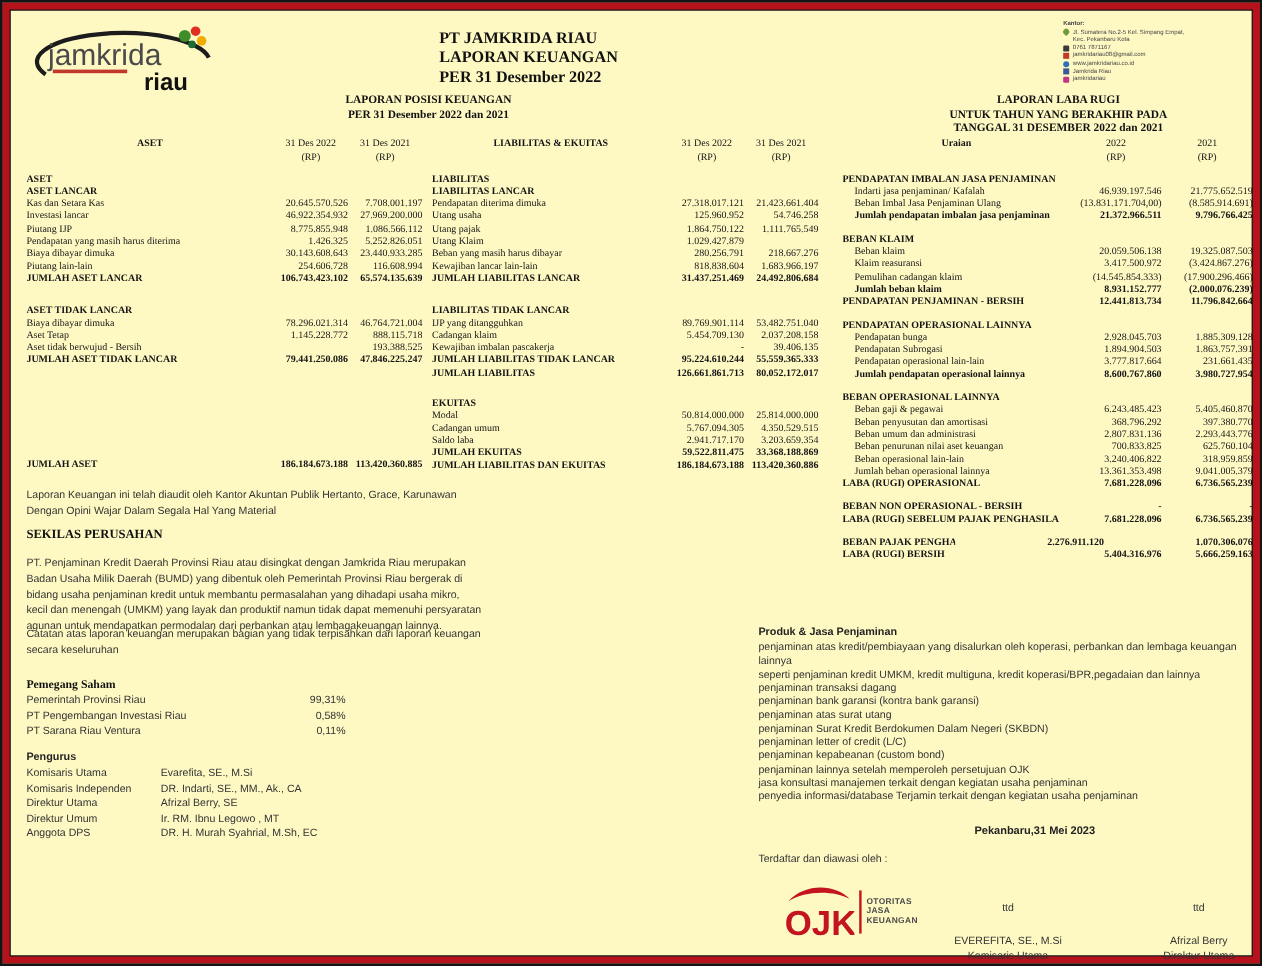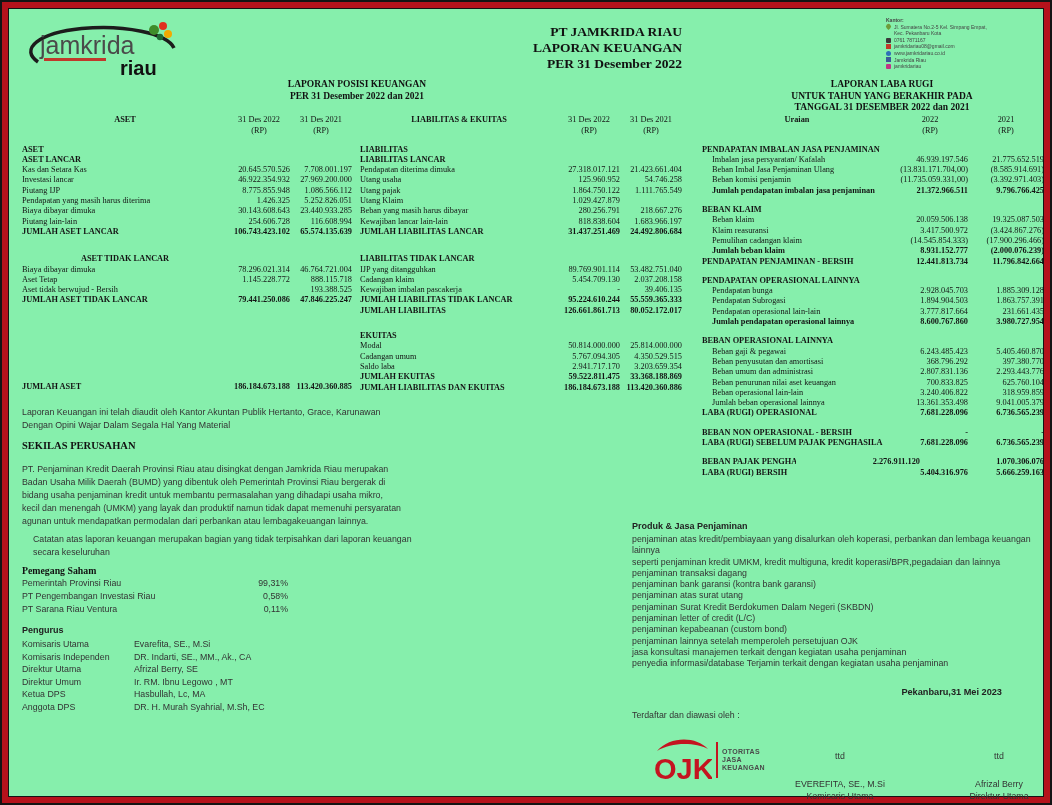--- a/index.html
+++ b/index.html
@@ -1,25 +1,25 @@
 <!DOCTYPE html>
 <html><head>
 <meta charset="utf-8">
 <style>
   html,body{margin:0;padding:0;background:#888;}
   .page{
-    position:relative;width:1052px;height:805px;margin:0 auto;background:#86efac;
+    position:relative;width:1052px;height:805px;margin:0 auto;background:#fef9c3;
     box-sizing:border-box;border:2px solid #141414;
     box-shadow:inset 0 0 0 6px #b5121b, inset 0 0 0 7px #141414;
     overflow:hidden;
     font-family:"Liberation Serif","DejaVu Serif",serif;color:#111;
   }
   .abs{position:absolute;}
   
-  .main-title{left:380px;top:22px;width:300px;text-align:right;
+  .main-title{left:364px;top:22px;width:300px;text-align:left;
     font:bold 13.5px/16px "Liberation Serif","DejaVu Serif",serif;}
   .contact{left:884px;top:15px;width:150px;font:5px/6.6px "Liberation Sans","DejaVu Sans",sans-serif;color:#444;}
   .contact .crow{display:flex;align-items:center;gap:3px;}
   .cicon{width:5px;height:5px;flex:none;display:inline-block;}
   .ic-location-pin{background:#6f9c3b;border-radius:50% 50% 50% 0;transform:rotate(-45deg);}
   .ic-phone{background:#3a3a3a;border-radius:1px;}
   .ic-mail{background:#c0392b;}
   .ic-globe{background:#2e6fb7;border-radius:50%;}
   .ic-facebook{background:#3b5998;}
   .ic-instagram{background:#c13584;border-radius:1px;}
@@ -48,21 +48,21 @@
   .shead-serif{font:bold 9.8px/12px "Liberation Serif","DejaVu Serif",serif;color:#111;}
   .shead-sans{font:bold 9px/12px "Liberation Sans","DejaVu Sans",sans-serif;color:#222;}
   .prow{display:flex;}
   .pairs-right .pk{flex:1;}
   .pairs-right .pv{width:40px;text-align:right;}
   .pairs-cols .pk{width:112px;flex:none;}
   .pairs-cols .pv{flex:1;}
   .pairs-cols .prow{line-height:12.6px;}
   .pairs-right .prow{line-height:13px;}
   
-  .placedate{font:bold 9.2px/12px "Liberation Sans","DejaVu Sans",sans-serif;color:#222;text-align:right;}
+  .placedate{font:bold 9.2px/12px "Liberation Sans","DejaVu Sans",sans-serif;color:#222;text-align:left;}
   .supervised{font:8.8px/12px "Liberation Sans","DejaVu Sans",sans-serif;color:#333;}
   .sig{text-align:center;font:8.8px/12px "Liberation Sans","DejaVu Sans",sans-serif;color:#333;}
   .sig .name{margin-top:16px;}
   .ojk{display:flex;align-items:center;gap:4px;}
   .ojk-texts{font:bold 7px/8.2px "Liberation Sans","DejaVu Sans",sans-serif;color:#4a4a4a;letter-spacing:.3px;}
   .ojk-bar{width:2px;height:36px;background:#c41420;flex:none;}
 </style>
 </head>
 <body>
 
@@ -184,21 +184,21 @@
         <div class="frow">
           <span class="lbl">Piutang lain-lain</span>
           <span class="amt">254.606.728</span>
           <span class="amt">116.608.994</span>
         </div>
         <div class="frow b">
           <span class="lbl">JUMLAH ASET LANCAR</span>
           <span class="amt">106.743.423.102</span>
           <span class="amt">65.574.135.639</span>
         </div>
-        <div class="frow b" style="margin-top: 17px; text-align: center;">
+        <div class="frow b" style="margin-top: 17px;">
           <span class="lbl">ASET TIDAK LANCAR</span>
           <span class="amt"></span>
           <span class="amt"></span>
         </div>
         <div class="frow">
           <span class="lbl">Biaya dibayar dimuka</span>
           <span class="amt">78.296.021.314</span>
           <span class="amt">46.764.721.004</span>
         </div>
         <div class="frow">
@@ -355,33 +355,28 @@
       <span class="hc">(RP)</span>
       <span class="hc">(RP)</span>
     </div>
     <div>
         <div class="frow b">
           <span class="lbl">PENDAPATAN IMBALAN JASA PENJAMINAN</span>
           <span class="amt"></span>
           <span class="amt"></span>
         </div>
         <div class="frow ind">
-          <span class="lbl">Imbalan jasa persyaratan/ Kafalah</span>
+          <span class="lbl">Indarti jasa penjaminan/ Kafalah</span>
           <span class="amt">46.939.197.546</span>
           <span class="amt">21.775.652.519</span>
         </div>
         <div class="frow ind">
           <span class="lbl">Beban Imbal Jasa Penjaminan Ulang</span>
           <span class="amt">(13.831.171.704,00)</span>
           <span class="amt">(8.585.914.691)</span>
-        </div>
-        <div class="frow ind">
-          <span class="lbl">Beban komisi penjamin</span>
-          <span class="amt">(11.735.059.331,00)</span>
-          <span class="amt">(3.392.971.403)</span>
         </div>
         <div class="frow b ind">
           <span class="lbl">Jumlah pendapatan imbalan jasa penjaminan</span>
           <span class="amt">21.372.966.511</span>
           <span class="amt">9.796.766.425</span>
         </div>
         <div class="frow b" style="margin-top: 9px;">
           <span class="lbl">BEBAN KLAIM</span>
           <span class="amt"></span>
           <span class="amt"></span>
@@ -506,21 +501,21 @@
 
   <div class="abs shead-serif" style="left:20px;top:438px;font-size:10.5px;">SEKILAS PERUSAHAN</div>
   <div class="abs sans" style="left:20px;top:461px;width:390px;">
       <div>PT. Penjaminan Kredit Daerah Provinsi Riau atau disingkat dengan Jamkrida Riau merupakan</div>
       <div>Badan Usaha Milik Daerah (BUMD) yang dibentuk oleh Pemerintah Provinsi Riau bergerak di</div>
       <div>bidang usaha penjaminan kredit untuk membantu permasalahan yang dihadapi usaha mikro,</div>
       <div>kecil dan menengah (UMKM) yang layak dan produktif namun tidak dapat memenuhi persyaratan</div>
       <div>agunan untuk mendapatkan permodalan dari perbankan atau lembagakeuangan lainnya.</div>
     </div>
 
-  <div class="abs sans" style="left:20px;top:531px;width:390px;margin-left:11px;">
+  <div class="abs sans" style="left:20px;top:520px;width:390px;">
       <div>Catatan atas laporan keuangan merupakan bagian yang tidak terpisahkan dari laporan keuangan</div>
       <div>secara keseluruhan</div>
     </div>
 
   <div class="abs shead-serif" style="left:20px;top:563px;">Pemegang Saham</div>
   <div class="abs sans pairs-right" style="left:20px;top:575px;width:266px;">
       <div class="prow">
         <span class="pk">Pemerintah Provinsi Riau</span>
         <span class="pv">99,31%</span>
       </div>
@@ -544,24 +539,20 @@
         <span class="pk">Komisaris Independen</span>
         <span class="pv">DR. Indarti, SE., MM., Ak., CA</span>
       </div>
       <div class="prow">
         <span class="pk">Direktur Utama</span>
         <span class="pv">Afrizal Berry, SE</span>
       </div>
       <div class="prow">
         <span class="pk">Direktur Umum</span>
         <span class="pv">Ir. RM. Ibnu Legowo , MT</span>
-      </div>
-      <div class="prow">
-        <span class="pk">Ketua DPS</span>
-        <span class="pv">Hasbullah, Lc, MA</span>
       </div>
       <div class="prow">
         <span class="pk">Anggota DPS</span>
         <span class="pv">DR. H. Murah Syahrial, M.Sh, EC</span>
       </div>
     </div>
 
   <div class="abs shead-sans" style="left:630px;top:518px;">Produk &amp; Jasa Penjaminan</div>
   <div class="abs sans-tight" style="left:630px;top:532px;width:412px;">
       <div>penjaminan atas kredit/pembiayaan yang disalurkan oleh koperasi, perbankan dan lembaga keuangan lainnya</div>

